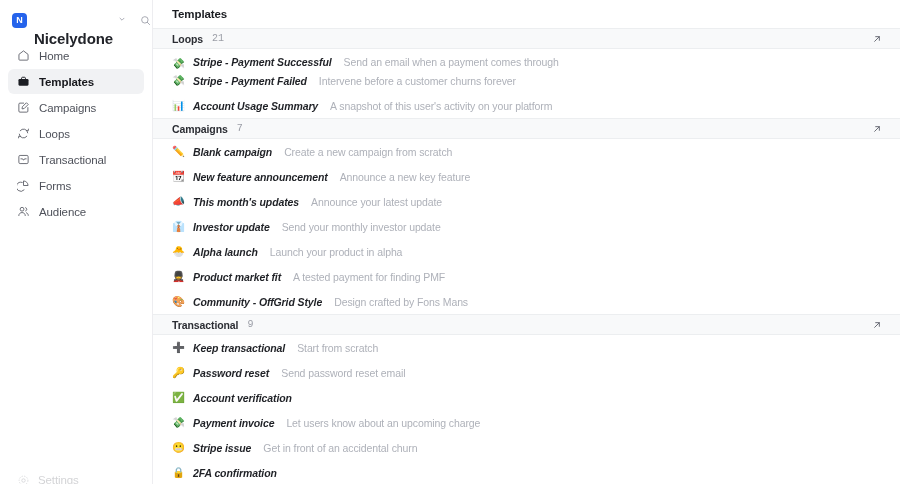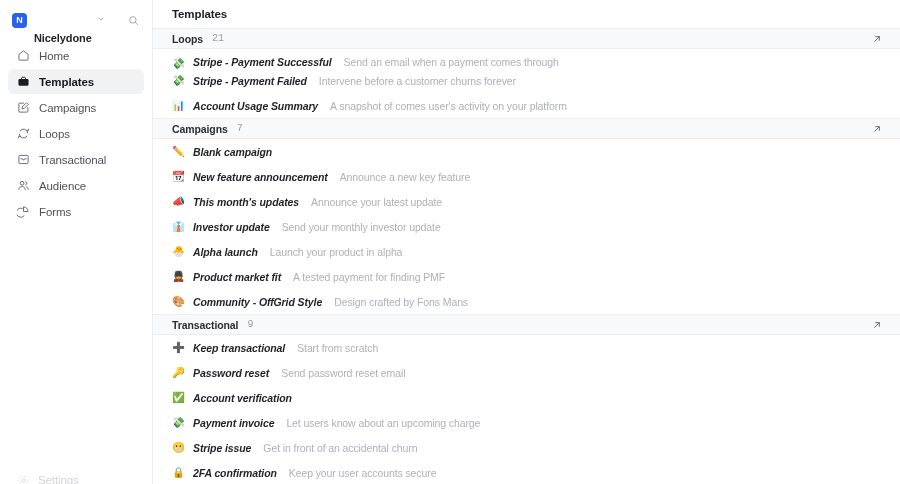--- a/index.html
+++ b/index.html
@@ -53,21 +53,21 @@
     color: #ffffff;
     font-size: 9px;
     font-weight: bold;
     display: flex;
     align-items: center;
     justify-content: center;
     line-height: 1;
   }
 
   .ws-name {
-    font-size: 11px;
+    font-size: 15px;
     font-weight: 600;
     color: #22242a;
     letter-spacing: -0.1px;
     white-space: nowrap;
     margin-top: 36px;
   }
 
   .ws-caret {
     color: #a0a3ad;
     font-size: 8px;
@@ -309,36 +309,36 @@
               <rect x="2.3" y="3" width="11.4" height="10" rx="1.5" stroke="currentColor" stroke-width="1.1"></rect>
               <path d="M4.8 7.2h2.1l.7 1.3h1l.7-1.3h2" stroke="currentColor" stroke-width="1.1" stroke-linecap="round" stroke-linejoin="round"></path>
             </svg>
         </span>
         <span class="nav-label">Transactional</span>
       </div>
 
       <div class="nav-item">
         <span class="nav-icon">
           <svg width="13" height="13" viewBox="0 0 16 16" fill="none">
+              <path d="M8 2.4a5.6 5.6 0 015.6 5.6H8V2.4z" stroke="currentColor" stroke-width="1.1" stroke-linejoin="round"></path>
+              <path d="M6.4 4.2a5.6 5.6 0 102.3 9.3" stroke="currentColor" stroke-width="1.1" stroke-linecap="round"></path>
+            </svg>
+        </span>
+        <span class="nav-label">Forms</span>
+      </div>
+
+      <div class="nav-item">
+        <span class="nav-icon">
+          <svg width="13" height="13" viewBox="0 0 16 16" fill="none">
               <circle cx="6.2" cy="5.2" r="2.3" stroke="currentColor" stroke-width="1.1"></circle>
               <path d="M2.2 13c0-2.2 1.8-3.7 4-3.7s4 1.5 4 3.7" stroke="currentColor" stroke-width="1.1" stroke-linecap="round"></path>
               <path d="M10.6 3.3a2.1 2.1 0 010 4M11.6 9.6c1.3.4 2.3 1.6 2.3 3.2" stroke="currentColor" stroke-width="1.1" stroke-linecap="round"></path>
             </svg>
         </span>
         <span class="nav-label">Audience</span>
-      </div>
-
-      <div class="nav-item">
-        <span class="nav-icon">
-          <svg width="13" height="13" viewBox="0 0 16 16" fill="none">
-              <path d="M8 2.4a5.6 5.6 0 015.6 5.6H8V2.4z" stroke="currentColor" stroke-width="1.1" stroke-linejoin="round"></path>
-              <path d="M6.4 4.2a5.6 5.6 0 102.3 9.3" stroke="currentColor" stroke-width="1.1" stroke-linecap="round"></path>
-            </svg>
-        </span>
-        <span class="nav-label">Forms</span>
       </div>
 
     </nav>
 
     <div class="sidebar-footer">
       <span class="nav-icon">
         <svg width="13" height="13" viewBox="0 0 16 16" fill="none">
             <circle cx="8" cy="8" r="2.1" stroke="currentColor" stroke-width="1.1"></circle>
             <circle cx="8" cy="8" r="5.4" stroke="currentColor" stroke-width="1.1" stroke-dasharray="1.6 1.6"></circle>
           </svg>
@@ -369,38 +369,39 @@
         <span class="row-desc">Send an email when a payment comes through</span>
       </div>
       <div class="row">
         <span class="row-emoji">💸</span>
         <span class="row-title">Stripe - Payment Failed</span>
         <span class="row-desc">Intervene before a customer churns forever</span>
       </div>
       <div class="row">
         <span class="row-emoji">📊</span>
         <span class="row-title">Account Usage Summary</span>
-        <span class="row-desc">A snapshot of comes user's activity on your platform</span>
+        <span class="row-desc">A snapshot of this user's activity on your platform</span>
       </div>
     </div>
 
     <div class="section-header">
       <span class="section-name">Campaigns</span>
       <span class="section-count">7</span>
       <span class="section-spacer"></span>
       <span class="section-action">
         <svg width="10" height="10" viewBox="0 0 12 12" fill="none">
             <path d="M3.2 8.8L8.8 3.2M4.4 3.2h4.4v4.4" stroke="currentColor" stroke-width="1.2" stroke-linecap="round" stroke-linejoin="round"></path>
           </svg>
       </span>
     </div>
     <div class="rows">
       <div class="row">
         <span class="row-emoji">✏️</span>
         <span class="row-title">Blank campaign</span>
+        <span class="row-desc">Create a new campaign from scratch</span>
       </div>
       <div class="row">
         <span class="row-emoji">📆</span>
         <span class="row-title">New feature announcement</span>
         <span class="row-desc">Announce a new key feature</span>
       </div>
       <div class="row">
         <span class="row-emoji">📣</span>
         <span class="row-title">This month's updates</span>
         <span class="row-desc">Announce your latest update</span>
@@ -458,19 +459,18 @@
         <span class="row-desc">Let users know about an upcoming charge</span>
       </div>
       <div class="row">
         <span class="row-emoji">😬</span>
         <span class="row-title">Stripe issue</span>
         <span class="row-desc">Get in front of an accidental churn</span>
       </div>
       <div class="row">
         <span class="row-emoji">🔒</span>
         <span class="row-title">2FA confirmation</span>
-        <span class="row-desc">Keep your user accounts secure</span>
       </div>
     </div>
 
   </main>
 
 </div>
 
 </body></html>

